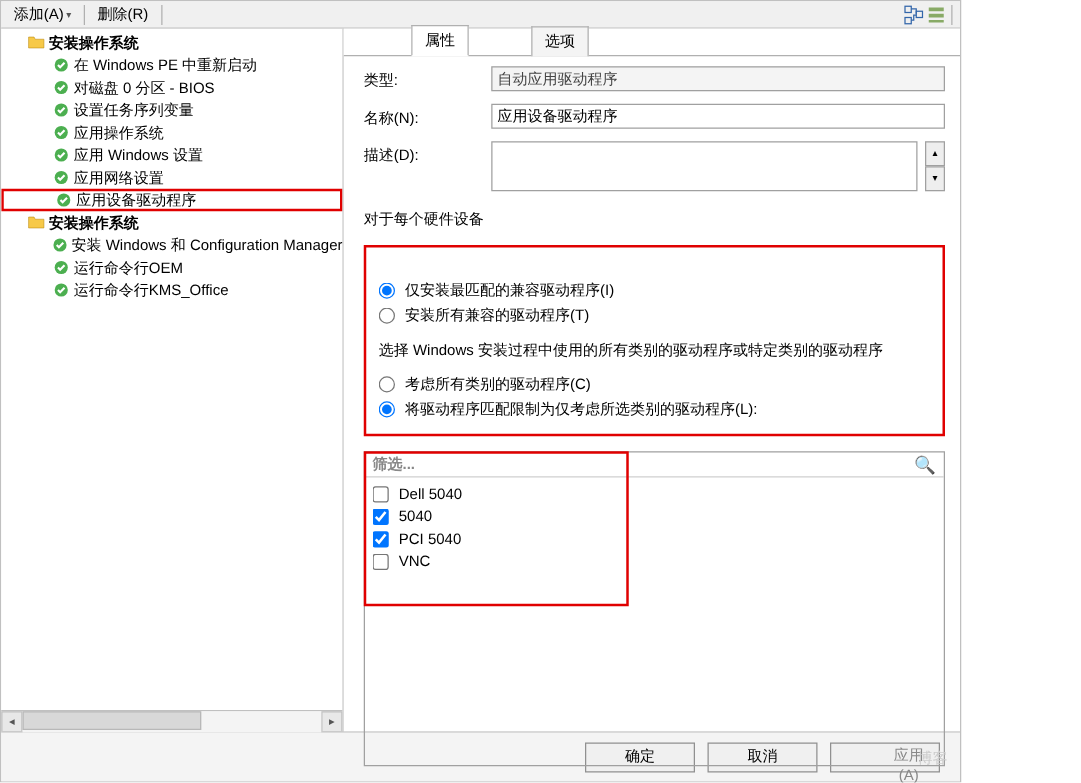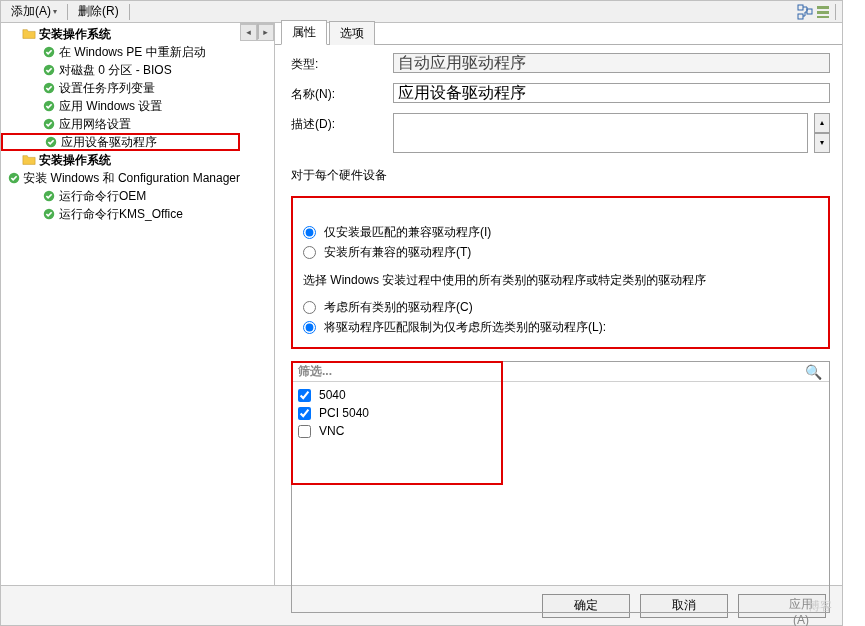--- a/index.html
+++ b/index.html
@@ -4,21 +4,21 @@
 <style>
   * { box-sizing: border-box; }
   body {
     margin: 0;
     font-family: "Microsoft YaHei", "SimSun", sans-serif;
     font-size: 12px;
     background: #fff;
     color: #000;
   }
   .app {
-    width: 843px;
+    width: 769px;
     height: 626px;
     display: flex;
     flex-direction: column;
     border: 1px solid #c0c0c0;
     position: relative;
   }
   
   .toolbar {
     height: 22px;
     background: #f0f0f0;
@@ -56,21 +56,21 @@
   .main-split {
     flex: 1;
     display: flex;
     min-height: 0;
   }
   
   .left-panel {
     width: 274px;
     border-right: 1px solid #c0c0c0;
     display: flex;
-    flex-direction: row;
+    flex-direction: column;
     background: #fff;
   }
   .tree-scroll {
     flex: 1;
     overflow: hidden;
     padding: 2px 0;
     position: relative;
   }
   .tree-node {
     display: flex;
@@ -145,20 +145,21 @@
   }
   .tab {
     padding: 3px 10px;
     border: 1px solid #b0b0b0;
     border-bottom: none;
     background: #f4f4f4;
     margin-right: 2px;
     position: relative;
     top: 1px;
     font-size: 12px;
+    margin-left: 48px;
   }
   .tab.active {
     background: #fff;
     border-bottom: 1px solid #fff;
   }
   .form-area {
     flex: 1;
     padding: 8px 12px 8px 16px;
     display: flex;
     flex-direction: column;
@@ -172,21 +173,21 @@
   .form-row .lbl {
     width: 96px;
     padding-top: 3px;
   }
   .form-row input[type="text"] {
     flex: 1;
     height: 20px;
     border: 1px solid #a0a0a0;
     padding: 0 4px;
     font-family: inherit;
-    font-size: 16px;
+    font-size: 12px;
   }
   .form-row input.readonly {
     background: #f4f4f4;
     color: #444;
   }
   .desc-box {
     flex: 1;
     height: 40px;
     border: 1px solid #a0a0a0;
     position: relative;
@@ -388,20 +389,30 @@
             <span class="label">设置任务序列变量</span>
           </div>
           <div class="tree-node">
             <span class="indent" style="width: 36px;"></span>
             <span class="icon icon-check">
               <svg viewBox="0 0 16 16">
                 <circle cx="8" cy="8" r="6" fill="#4caf50"></circle>
                 <path d="M5 8l2 2 4-4" stroke="#fff" stroke-width="2" fill="none"></path>
               </svg>
             </span>
+            <span class="label">应用操作系统</span>
+          </div>
+          <div class="tree-node">
+            <span class="indent" style="width: 36px;"></span>
+            <span class="icon icon-check">
+              <svg viewBox="0 0 16 16">
+                <circle cx="8" cy="8" r="6" fill="#4caf50"></circle>
+                <path d="M5 8l2 2 4-4" stroke="#fff" stroke-width="2" fill="none"></path>
+              </svg>
+            </span>
             <span class="label">应用 Windows 设置</span>
           </div>
           <div class="tree-node">
             <span class="indent" style="width: 36px;"></span>
             <span class="icon icon-check">
               <svg viewBox="0 0 16 16">
                 <circle cx="8" cy="8" r="6" fill="#4caf50"></circle>
                 <path d="M5 8l2 2 4-4" stroke="#fff" stroke-width="2" fill="none"></path>
               </svg>
             </span>
@@ -517,20 +528,24 @@
           </div>
         </div>
 
         <div class="filter-area">
           <div class="filter-header">
             <span style="flex:1;font-weight:bold;">筛选...</span>
             <span class="search-icon">🔍</span>
           </div>
           <div class="filter-body" id="filter-body">
             <div class="filter-inner-highlight"></div>
+          <div class="check-row">
+                <input type="checkbox" style="">
+                <span>Dell 5040</span>
+              </div>
               <div class="check-row">
                 <input type="checkbox" checked="" style="">
                 <span>5040</span>
               </div>
               <div class="check-row">
                 <input type="checkbox" checked="" style="">
                 <span>PCI 5040</span>
               </div>
               <div class="check-row">
                 <input type="checkbox" style="">

